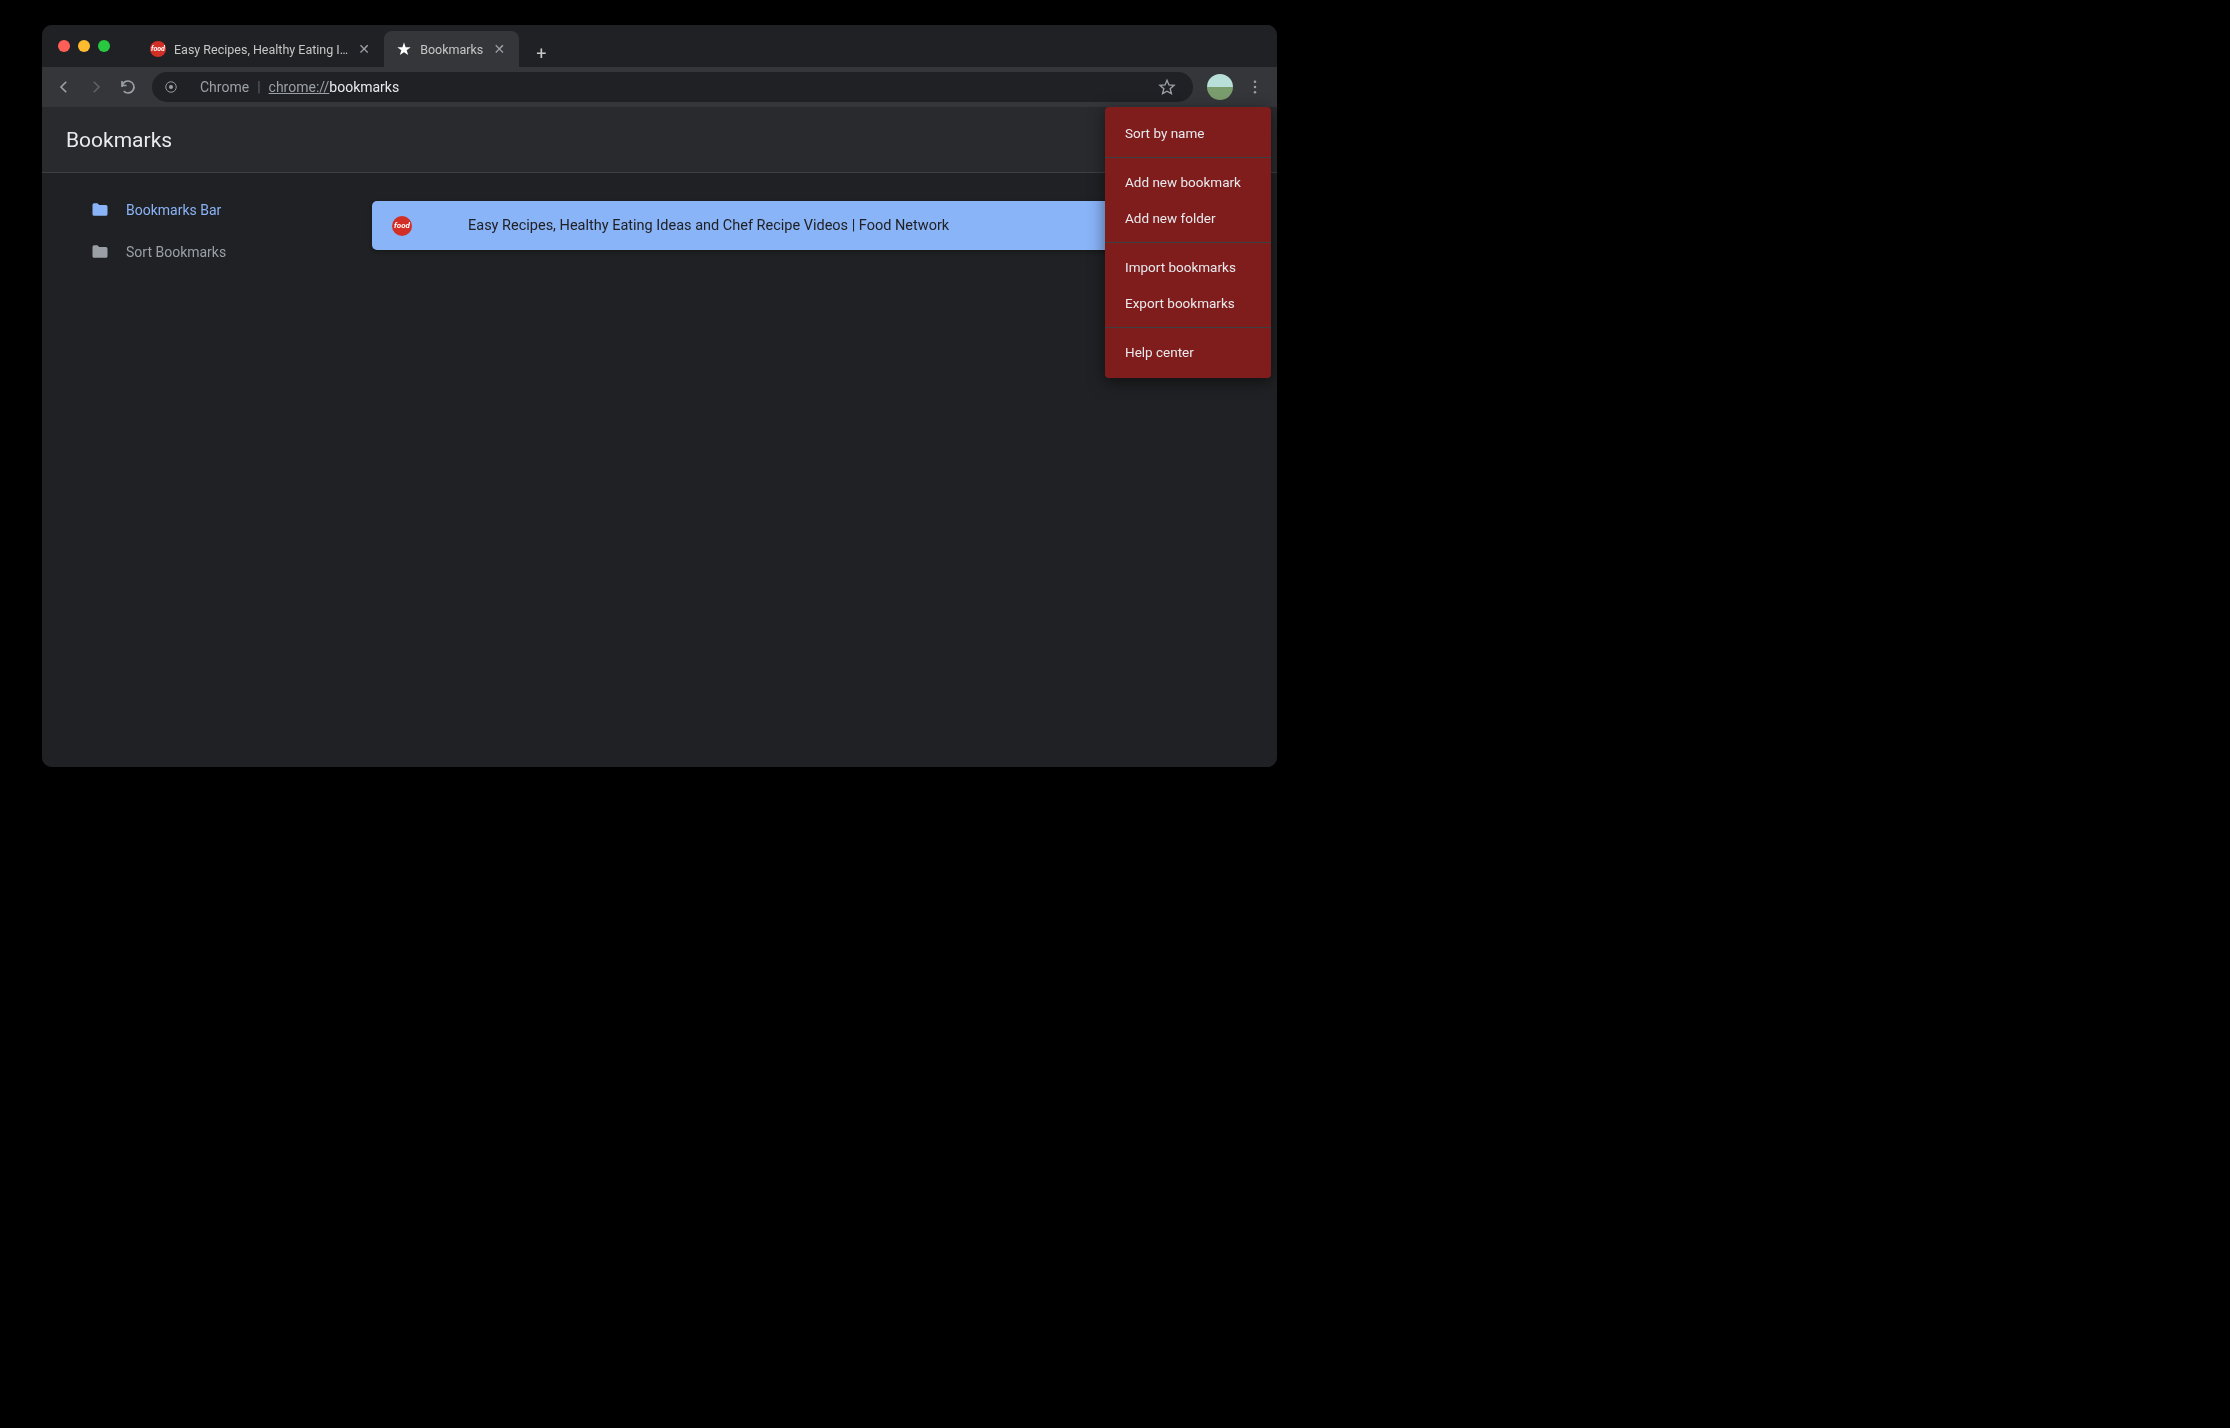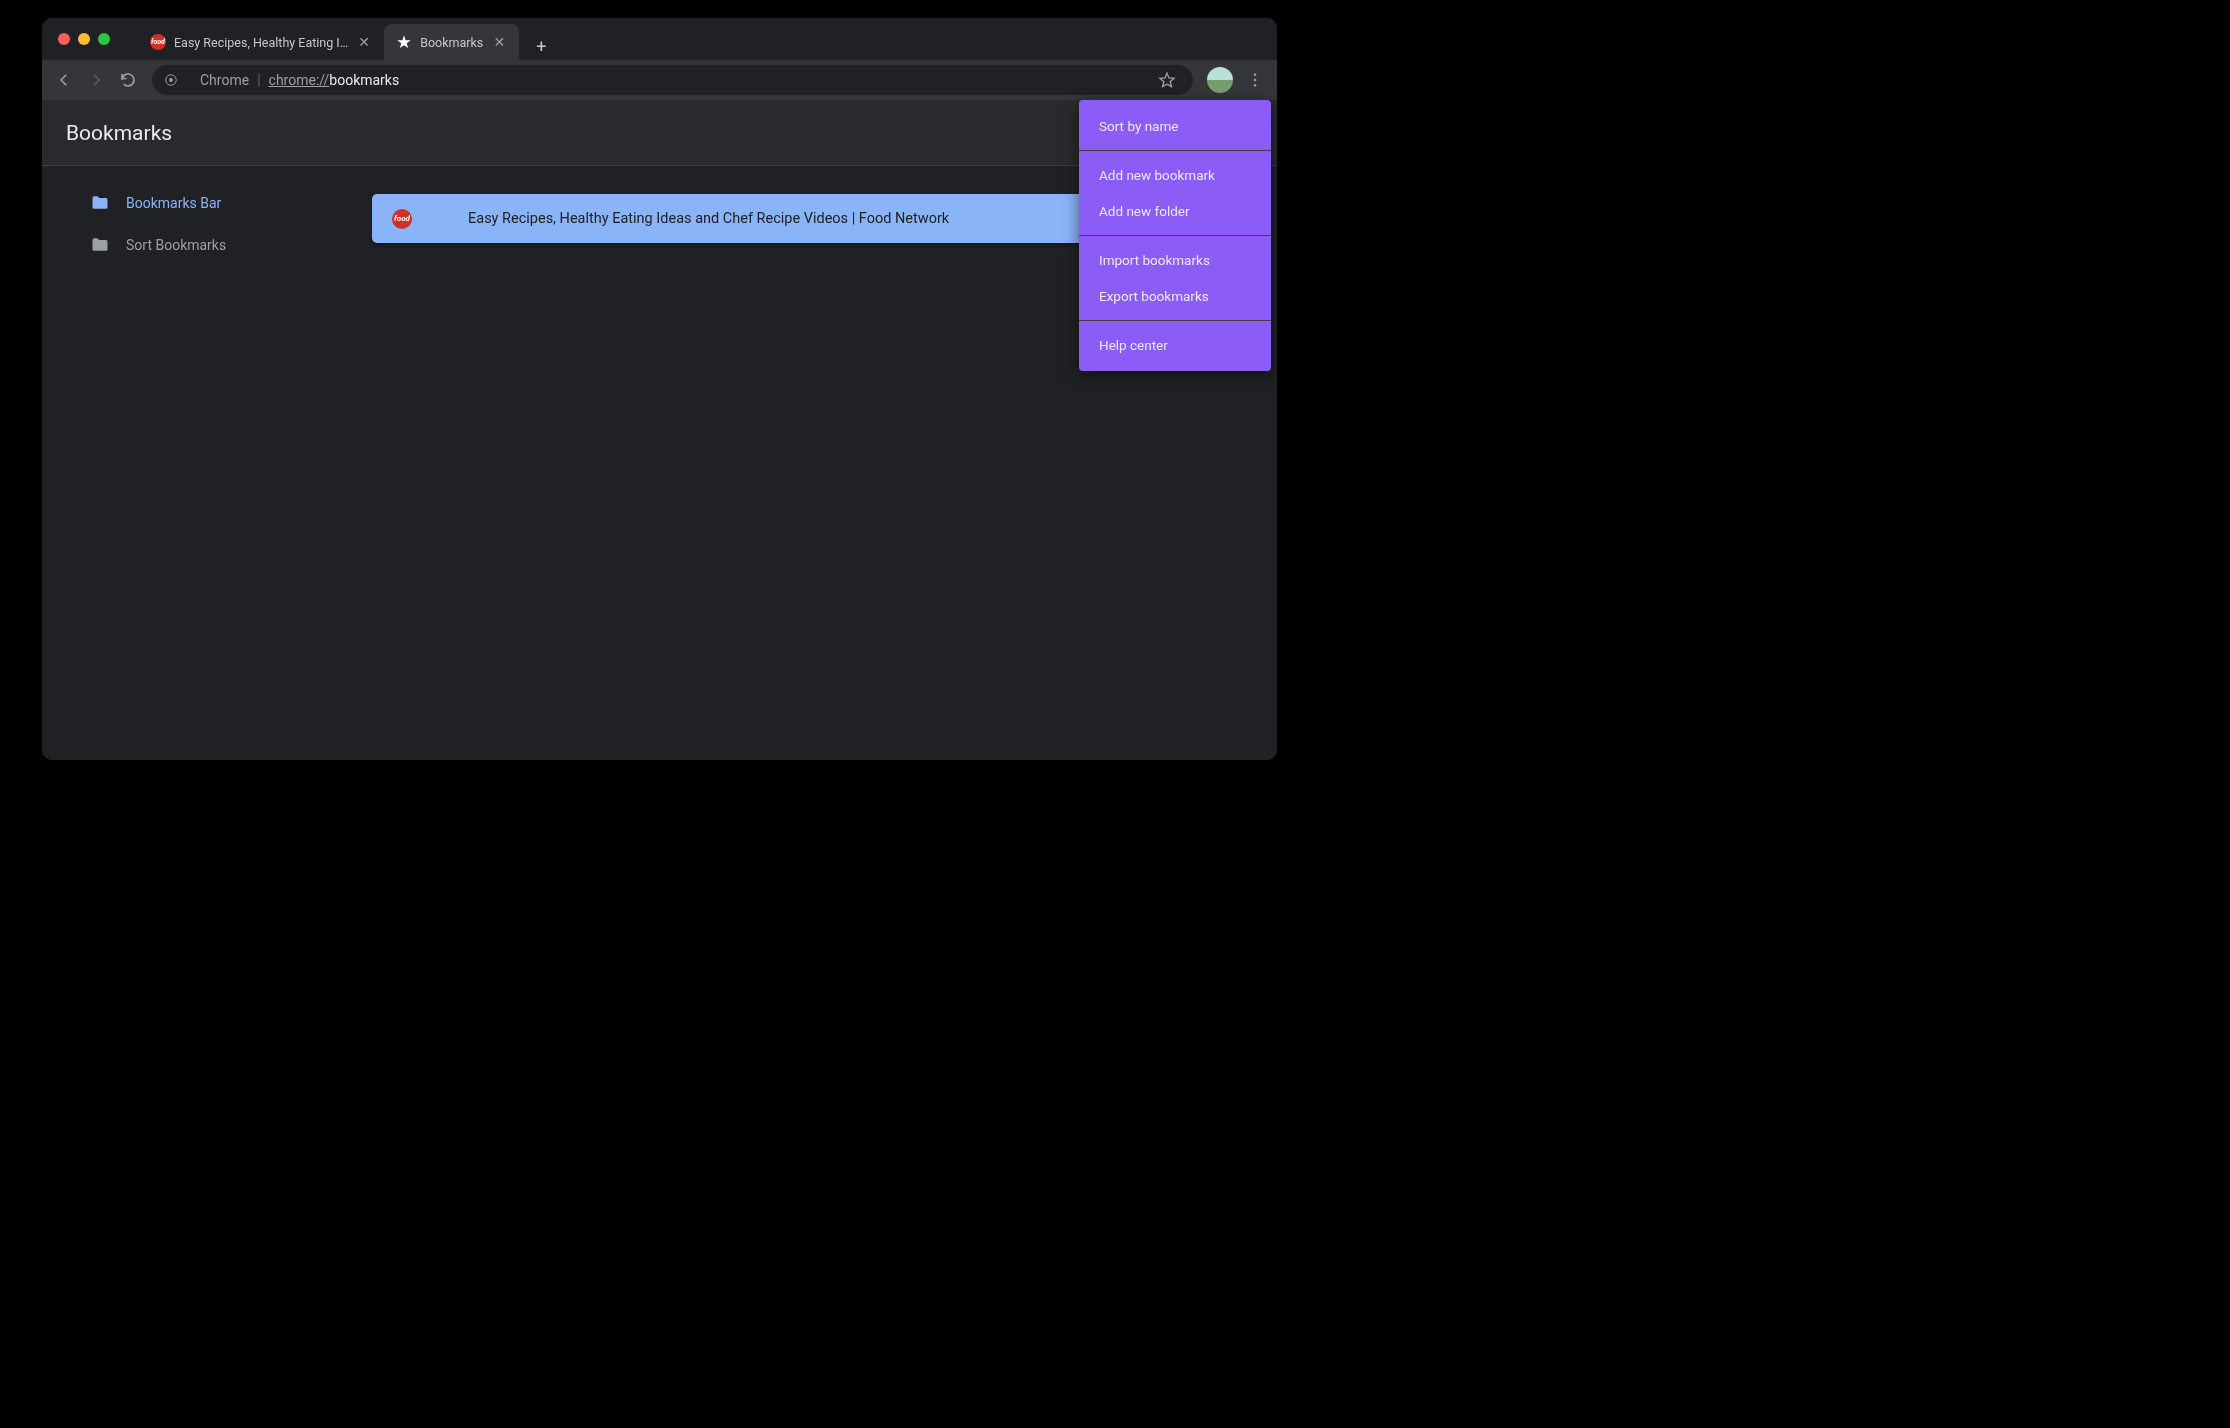--- a/index.html
+++ b/index.html
@@ -1,21 +1,21 @@
 <!DOCTYPE html>
 <html><head>
   <meta charset="utf-8">
   <style>
     * { margin: 0; padding: 0; box-sizing: border-box; font-family: -apple-system, BlinkMacSystemFont, "Segoe UI", Roboto, sans-serif; }
     body { background: #000; width: 1372px; height: 878px; overflow: hidden; }
     
     .browser-window {
       position: absolute;
       left: 42px;
-      top: 18px;
+      top: 25px;
       width: 1235px;
       height: 742px;
       background: #202124;
       border-radius: 10px;
       overflow: hidden;
       display: flex;
       flex-direction: column;
     }
     
     
@@ -98,21 +98,21 @@
       height:49px; background:#8ab4f8; border-radius:5px; display:flex;align-items:center;
       padding:0 20px; gap:20px; color:#202124; font-size:14.5px;
       box-shadow: 0 2px 4px rgba(0,0,0,0.3);
     }
     .bm-row .favicon { width:20px;height:20px;border-radius:50%;flex-shrink:0;display:flex;align-items:center;justify-content:center; }
     .bm-row-title { white-space:nowrap;margin-left:36px; }
     .bm-row-url { margin-left:auto; white-space:nowrap; overflow:hidden; }
     
     
     .dropdown {
-      position:absolute; top:0px; right:6px; width:192px; background:#8b5cf6;
+      position:absolute; top:0px; right:6px; width:166px; background:#7f1d1d;
       border-radius:4px; box-shadow:0 4px 16px rgba(0,0,0,0.5); padding:8px 0;
       z-index:10;
     }
     .menu-item {
       height:36px;display:flex;align-items:center;padding:0 20px;color:#e8eaed;font-size:13.5px;
     }
     .menu-sep { height:1px;background:#3c4043;margin:6px 0; }
   </style>
 </head>
 <body>

